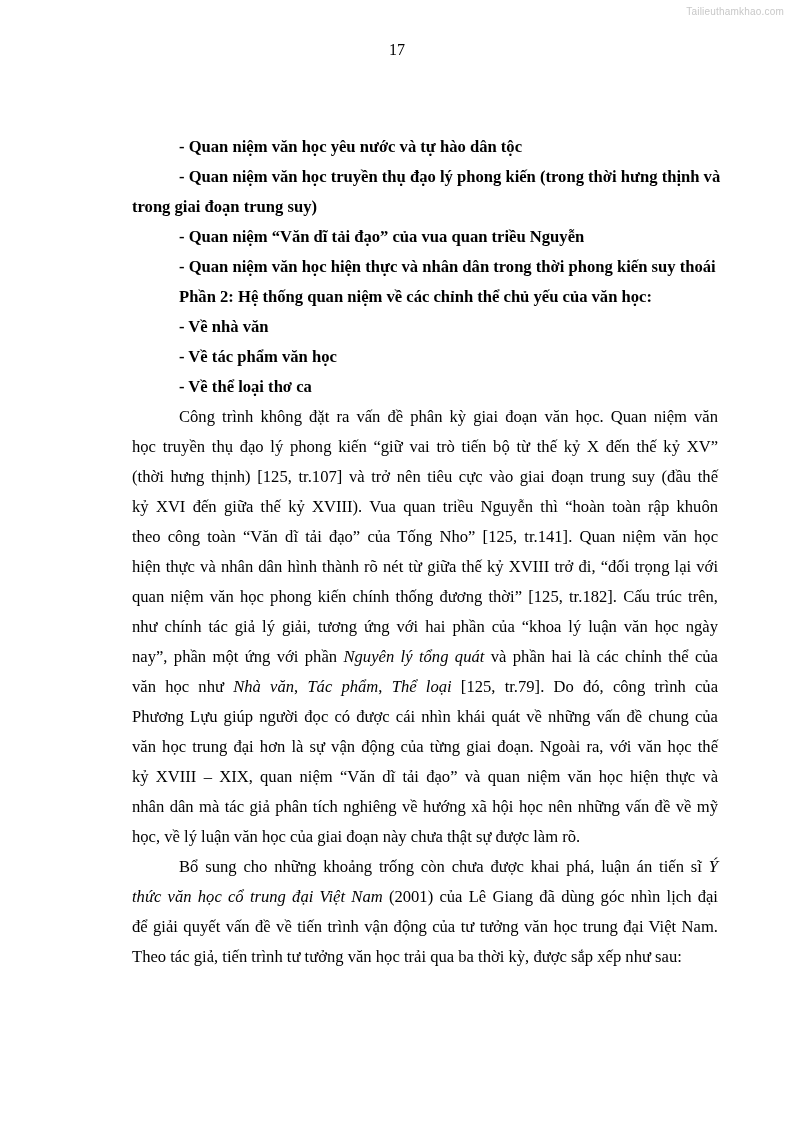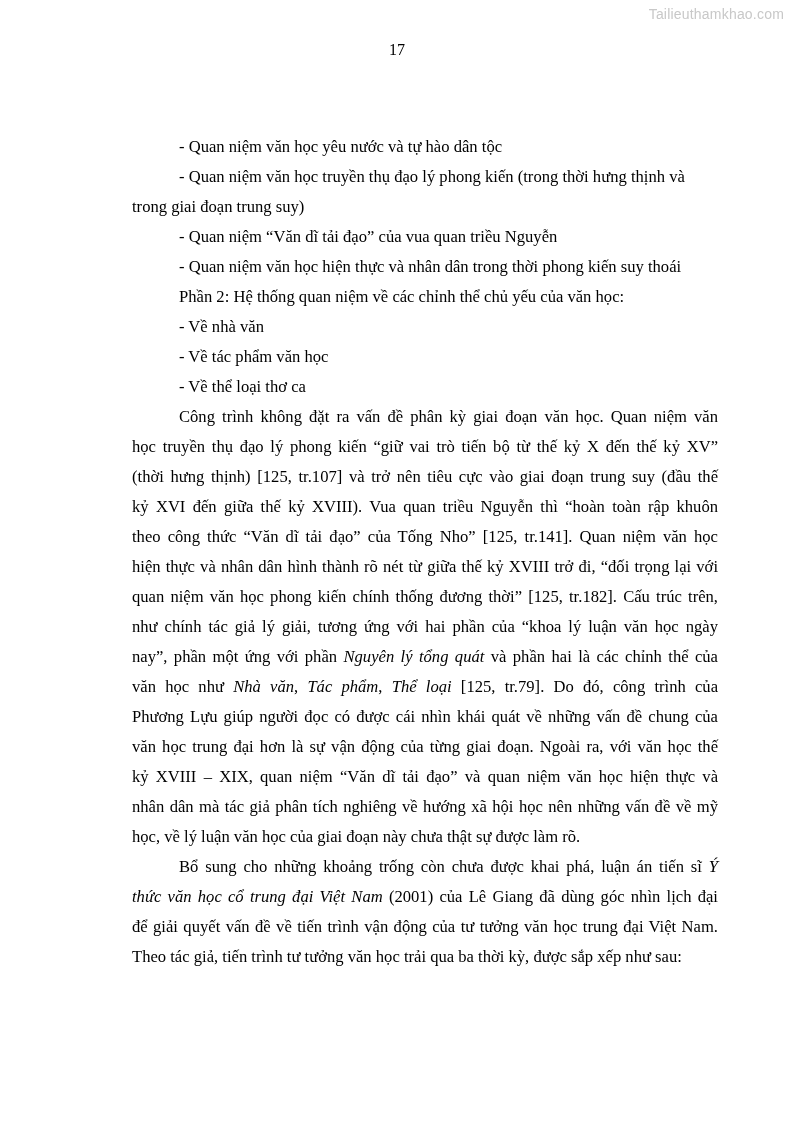--- a/index.html
+++ b/index.html
@@ -1,24 +1,24 @@
 <!DOCTYPE html>
 <html><head>
 <meta charset="utf-8">
 <style>
   html, body { margin: 0; padding: 0; background: #ffffff; }
   body { width: 794px; height: 1123px; position: relative; overflow: hidden;
          font-family: "Liberation Serif", "DejaVu Serif", serif; color: #000; }
   .watermark { position: absolute; top: 6px; right: 10px; font-family: "Liberation Sans", sans-serif;
-               font-size: 14px; color: #c8c8c8; letter-spacing: 0.2px; }
+               font-size: 10px; color: #c8c8c8; letter-spacing: 0.2px; }
   .page-number { position: absolute; top: 41px; left: 0; width: 794px; text-align: center;
                  font-size: 16px; }
   .body-text { position: absolute; top: 132px; left: 132px; width: 586px; font-size: 16.6px;
                line-height: 30px; }
-  .line { display: block; white-space: nowrap; }
+  .line { display: block; white-space: nowrap; font-weight: bold; }
   .indent { padding-left: 47px; }
   .para { display: block; text-align: justify; text-indent: 47px; }
   .para .ln { display: block; text-align: justify; text-align-last: justify; text-indent: 0; }
   .para .ln.first { text-indent: 47px; }
   .para .ln.last { text-align-last: left; }
   em { }
 </style>
 </head>
 <body>
 
@@ -35,21 +35,21 @@
   <span class="line indent">Phần 2: Hệ thống quan niệm về các chỉnh thể chủ yếu của văn học:</span>
   <span class="line indent">- Về nhà văn</span>
   <span class="line indent">- Về tác phẩm văn học</span>
   <span class="line indent">- Về thể loại thơ ca</span>
 
   <div class="para">
     <span class="ln first">Công trình không đặt ra vấn đề phân kỳ giai đoạn văn học. Quan niệm văn</span>
     <span class="ln">học truyền thụ đạo lý phong kiến “giữ vai trò tiến bộ từ thế kỷ X đến thế kỷ XV”</span>
     <span class="ln">(thời hưng thịnh) [125, tr.107] và trở nên tiêu cực vào giai đoạn trung suy (đầu thế</span>
     <span class="ln">kỷ XVI đến giữa thế kỷ XVIII). Vua quan triều Nguyễn thì “hoàn toàn rập khuôn</span>
-    <span class="ln">theo công thức “Văn dĩ tải đạo” của Tống Nho” [125, tr.141]. Quan niệm văn học</span>
+    <span class="ln">theo công toàn “Văn dĩ tải đạo” của Tống Nho” [125, tr.141]. Quan niệm văn học</span>
     <span class="ln">hiện thực và nhân dân hình thành rõ nét từ giữa thế kỷ XVIII trở đi, “đối trọng lại với</span>
     <span class="ln">quan niệm văn học phong kiến chính thống đương thời” [125, tr.182]. Cấu trúc trên,</span>
     <span class="ln">như chính tác giả lý giải, tương ứng với hai phần của “khoa lý luận văn học ngày</span>
     <span class="ln"><span>nay”, phần một ứng với phần </span><em>Nguyên lý tổng quát</em><span> và phần hai là các chỉnh thể của</span></span>
     <span class="ln"><span>văn học như </span><em>Nhà văn</em><span>, </span><em>Tác phẩm</em><span>, </span><em>Thể loại</em><span> [125, tr.79]. Do đó, công trình của</span></span>
     <span class="ln">Phương Lựu giúp người đọc có được cái nhìn khái quát về những vấn đề chung của</span>
     <span class="ln">văn học trung đại hơn là sự vận động của từng giai đoạn. Ngoài ra, với văn học thế</span>
     <span class="ln">kỷ XVIII – XIX, quan niệm “Văn dĩ tải đạo” và quan niệm văn học hiện thực và</span>
     <span class="ln">nhân dân mà tác giả phân tích nghiêng về hướng xã hội học nên những vấn đề về mỹ</span>
     <span class="ln last">học, về lý luận văn học của giai đoạn này chưa thật sự được làm rõ.</span>

